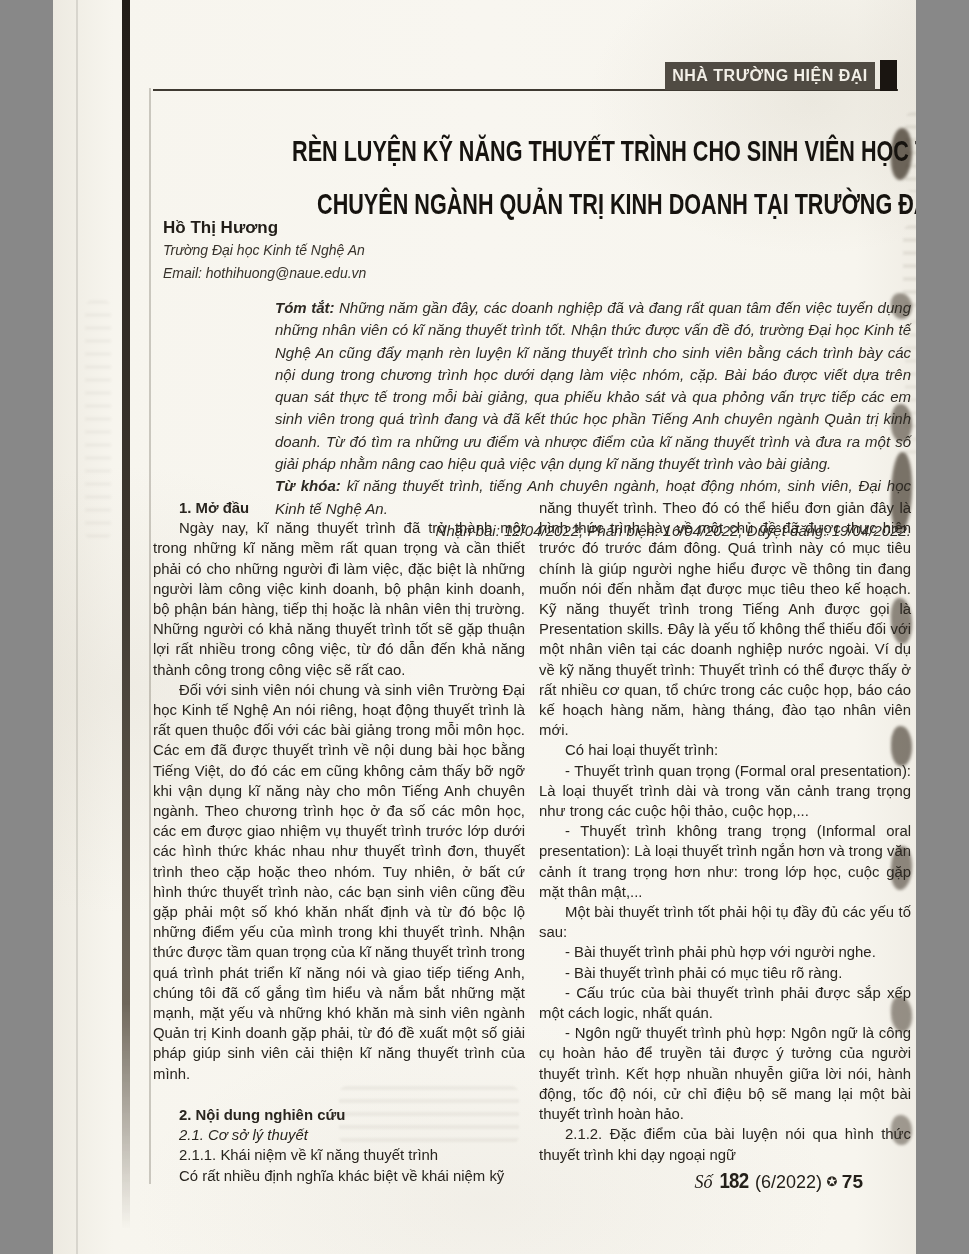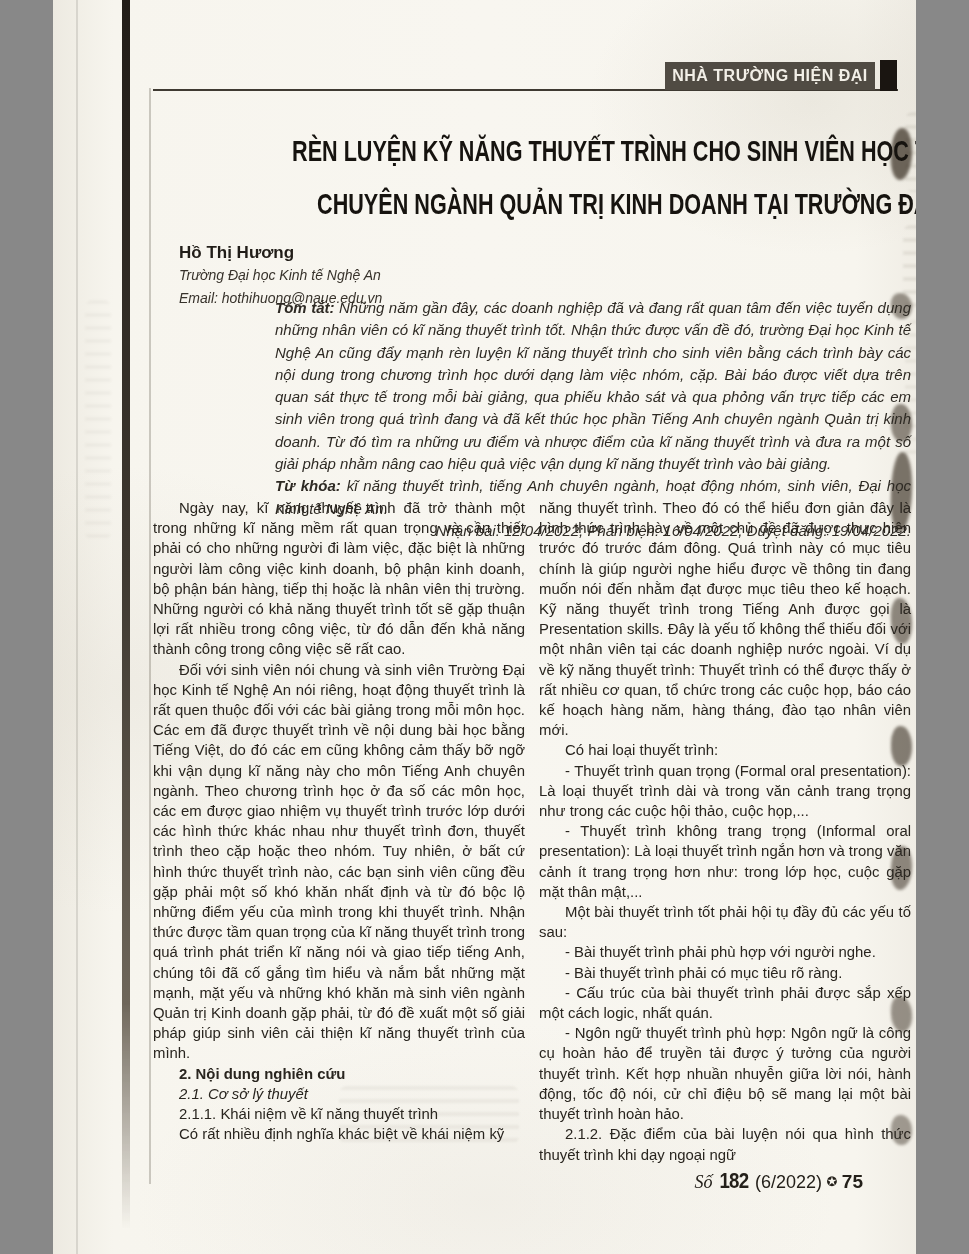--- a/index.html
+++ b/index.html
@@ -43,39 +43,39 @@
   .g5{left:32px;top:300px;width:26px;height:240px;opacity:.25;}
   
   .badge{position:absolute;left:612px;top:62px;width:210px;height:28px;background:#504b43;
     display:flex;align-items:center;justify-content:center;color:#f2efe7;font-weight:bold;
     font-size:16px;letter-spacing:.5px;}
   
   .title{position:absolute;left:95px;top:124px;width:765px;text-align:center;
     font-weight:bold;font-size:30px;line-height:53px;color:#16130f;}
   .title .tline{display:inline-block;transform:scaleX(.72);transform-origin:50% 50%;white-space:nowrap;}
   
-  .author{position:absolute;left:110px;top:241px;line-height:23px;margin-left:16px;}
+  .author{position:absolute;left:110px;top:216px;line-height:23px;}
   .author .name{font-weight:bold;font-size:17px;color:#211d18;}
   .author .affil,.author .email{font-style:italic;font-size:14px;color:#37322b;}
   
   .abstract{position:absolute;left:222px;top:297px;width:636px;font-style:italic;
     font-size:15px;line-height:22.3px;color:#2e2a24;}
   .abstract p{margin:0;text-align:justify;}
   .abstract .lbl{font-weight:bold;}
   .abstract .dates{text-align:right;}
   
   .col{position:absolute;top:498px;width:372px;font-size:14.9px;line-height:20.2px;
     text-align:justify;color:#29251f;}
   .col-left{left:100px;}
   .col-right{left:486px;}
   .bp{margin:0;text-indent:26px;}
   .h{font-weight:bold;}
   .h2i{font-style:italic;}
   .cont{text-indent:0;}
-  .gap-top{}
+  .gap-top{margin-top:21px;}
   
   .footer{position:absolute;left:480px;top:1168px;width:330px;text-align:right;
     color:#24201a;white-space:nowrap;}
   .f-so{font-family:"Liberation Serif",serif;font-style:italic;font-size:18px;}
   .f-issue{font-weight:bold;font-size:22px;letter-spacing:-1px;display:inline-block;transform:scaleX(.85);}
   .f-date{font-family:Liberation Sans, sans-serif;font-size:18px;}
   .f-sym{font-size:13px;position:relative;top:-2px;}
   .f-page{font-weight:bold;font-size:19px;}
 </style>
 </head>
@@ -117,20 +117,21 @@
     <div class="email">Email: hothihuong@naue.edu.vn</div>
   </div>
 
   <div class="abstract">
     <p><span class="lbl">Tóm tắt:</span> <span>Những năm gần đây, các doanh nghiệp đã và đang rất quan tâm đến việc tuyển dụng những nhân viên có kĩ năng thuyết trình tốt. Nhận thức được vấn đề đó, trường Đại học Kinh tế Nghệ An cũng đẩy mạnh rèn luyện kĩ năng thuyết trình cho sinh viên bằng cách trình bày các nội dung trong chương trình học dưới dạng làm việc nhóm, cặp. Bài báo được viết dựa trên quan sát thực tế trong mỗi bài giảng, qua phiếu khảo sát và qua phỏng vấn trực tiếp các em sinh viên trong quá trình đang và đã kết thúc học phần Tiếng Anh chuyên ngành Quản trị kinh doanh. Từ đó tìm ra những ưu điểm và nhược điểm của kĩ năng thuyết trình và đưa ra một số giải pháp nhằm nâng cao hiệu quả việc vận dụng kĩ năng thuyết trình vào bài giảng.</span></p>
     <p><span class="lbl">Từ khóa:</span> <span>kĩ năng thuyết trình, tiếng Anh chuyên ngành, hoạt động nhóm, sinh viên, Đại học Kinh tế Nghệ An.</span></p>
     <p class="dates">Nhận bài: 12/04/2022; Phản biện: 16/04/2022; Duyệt đăng: 19/04/2022.</p>
   </div>
 
   <div class="col col-left">
+    <p class="bp h">1. Mở đầu</p>
     <p class="bp">Ngày nay, kĩ năng thuyết trình đã trở thành một trong những kĩ năng mềm rất quan trọng và cần thiết phải có cho những người đi làm việc, đặc biệt là những người làm công việc kinh doanh, bộ phận kinh doanh, bộ phận bán hàng, tiếp thị hoặc là nhân viên thị trường. Những người có khả năng thuyết trình tốt sẽ gặp thuận lợi rất nhiều trong công việc, từ đó dẫn đến khả năng thành công trong công việc sẽ rất cao.</p>
     <p class="bp">Đối với sinh viên nói chung và sinh viên Trường Đại học Kinh tế Nghệ An nói riêng, hoạt động thuyết trình là rất quen thuộc đối với các bài giảng trong mỗi môn học. Các em đã được thuyết trình về nội dung bài học bằng Tiếng Việt, do đó các em cũng không cảm thấy bỡ ngỡ khi vận dụng kĩ năng này cho môn Tiếng Anh chuyên ngành. Theo chương trình học ở đa số các môn học, các em được giao nhiệm vụ thuyết trình trước lớp dưới các hình thức khác nhau như thuyết trình đơn, thuyết trình theo cặp hoặc theo nhóm. Tuy nhiên, ở bất cứ hình thức thuyết trình nào, các bạn sinh viên cũng đều gặp phải một số khó khăn nhất định và từ đó bộc lộ những điểm yếu của mình trong khi thuyết trình. Nhận thức được tầm quan trọng của kĩ năng thuyết trình trong quá trình phát triển kĩ năng nói và giao tiếp tiếng Anh, chúng tôi đã cố gắng tìm hiểu và nắm bắt những mặt mạnh, mặt yếu và những khó khăn mà sinh viên ngành Quản trị Kinh doanh gặp phải, từ đó đề xuất một số giải pháp giúp sinh viên cải thiện kĩ năng thuyết trình của mình.</p>
     <p class="bp h gap-top">2. Nội dung nghiên cứu</p>
     <p class="bp h2i">2.1. Cơ sở lý thuyết</p>
     <p class="bp">2.1.1. Khái niệm về kĩ năng thuyết trình</p>
     <p class="bp">Có rất nhiều định nghĩa khác biệt về khái niệm kỹ</p>
   </div>
 
   <div class="col col-right">
     <p class="bp cont">năng thuyết trình. Theo đó có thể hiểu đơn giản đây là hình thức trình bày về một chủ đề đã được thực hiện trước đó trước đám đông. Quá trình này có mục tiêu chính là giúp người nghe hiểu được về thông tin đang muốn nói đến nhằm đạt được mục tiêu theo kế hoạch. Kỹ năng thuyết trình trong Tiếng Anh được gọi là Presentation skills. Đây là yếu tố không thể thiếu đối với một nhân viên tại các doanh nghiệp nước ngoài. Ví dụ về kỹ năng thuyết trình: Thuyết trình có thể được thấy ở rất nhiều cơ quan, tổ chức trong các cuộc họp, báo cáo kế hoạch hàng năm, hàng tháng, đào tạo nhân viên mới.</p>

